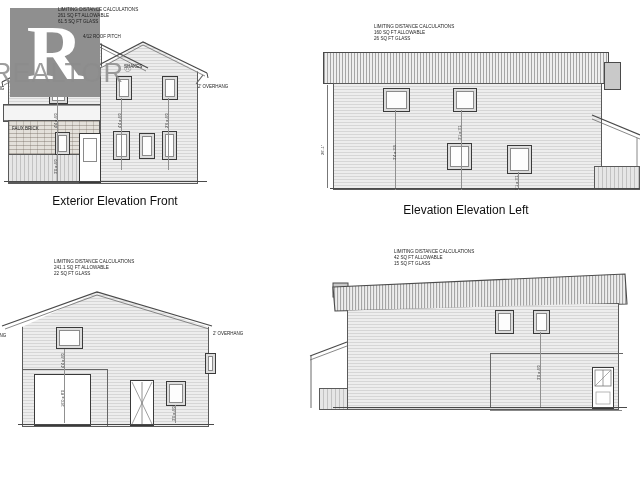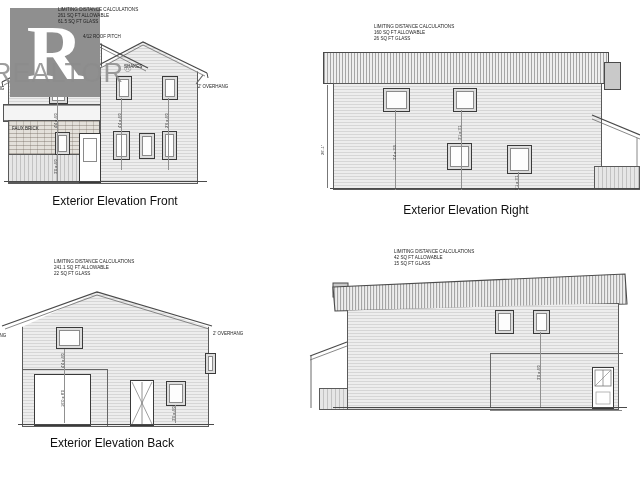--- a/index.html
+++ b/index.html
@@ -121,21 +121,21 @@
     <div class="abs vdim" style="left:5px;top:135px;">26'-1"</div>
 
     <svg class="abs" style="left:270px;top:88px;" width="55" height="85" viewBox="0 0 55 85">
       <line x1="7" y1="7" x2="55" y2="27" stroke="#4a4a4a" stroke-width="1.2"></line>
       <line x1="7" y1="11" x2="55" y2="31" stroke="#6a6a6a" stroke-width="0.8"></line>
       <line x1="52" y1="30" x2="52" y2="80" stroke="#6a6a6a" stroke-width="0.8"></line>
     </svg>
     <div class="abs boards" style="left:279px;top:146px;width:44px;height:22px;"></div>
 
     <div class="abs gline" style="left:15px;top:168px;width:310px;"></div>
-    <div class="abs cap" style="left:71px;top:183px;width:160px;">Exterior Elevation Right</div>
+    <div class="abs cap" style="left:71px;top:183px;width:160px;">Elevation Elevation Left</div>
   </div>
 
   <div class="abs" style="left:0;top:255px;width:245px;height:200px;">
 
     <div class="abs calc" style="left:54px;top:4px;">
       <div>LIMITING DISTANCE CALCULATIONS</div>
       <div>241.1 SQ FT ALLOWABLE</div>
       <div>22 SQ FT GLASS</div>
     </div>
 
@@ -166,21 +166,20 @@
     <div class="abs lbl" style="left:213px;top:76px;">2' OVERHANG</div>
     <div class="abs lbl" style="left:-24px;top:78px;">2' OVERHANG</div>
 
     <div class="abs dline" style="left:64px;top:94px;height:74px;"></div>
     <div class="abs vdim" style="left:60px;top:113px;">4'4 x 4'0</div>
     <div class="abs vdim" style="left:60px;top:152px;">16'0 x 8'0</div>
     <div class="abs dline" style="left:175px;top:150px;height:18px;"></div>
     <div class="abs vdim" style="left:171px;top:166px;">3'0 x 4'0</div>
 
     <div class="abs gline" style="left:18px;top:169px;width:196px;"></div>
-    <div class="abs cap" style="left:32px;top:181px;width:160px;">Exterior Elevation Back</div>
   </div>
 
   <div class="abs" style="left:305px;top:245px;width:335px;height:200px;">
 
     <div class="abs calc" style="left:89px;top:4px;">
       <div>LIMITING DISTANCE CALCULATIONS</div>
       <div>42 SQ FT ALLOWABLE</div>
       <div>15 SQ FT GLASS</div>
     </div>
 

